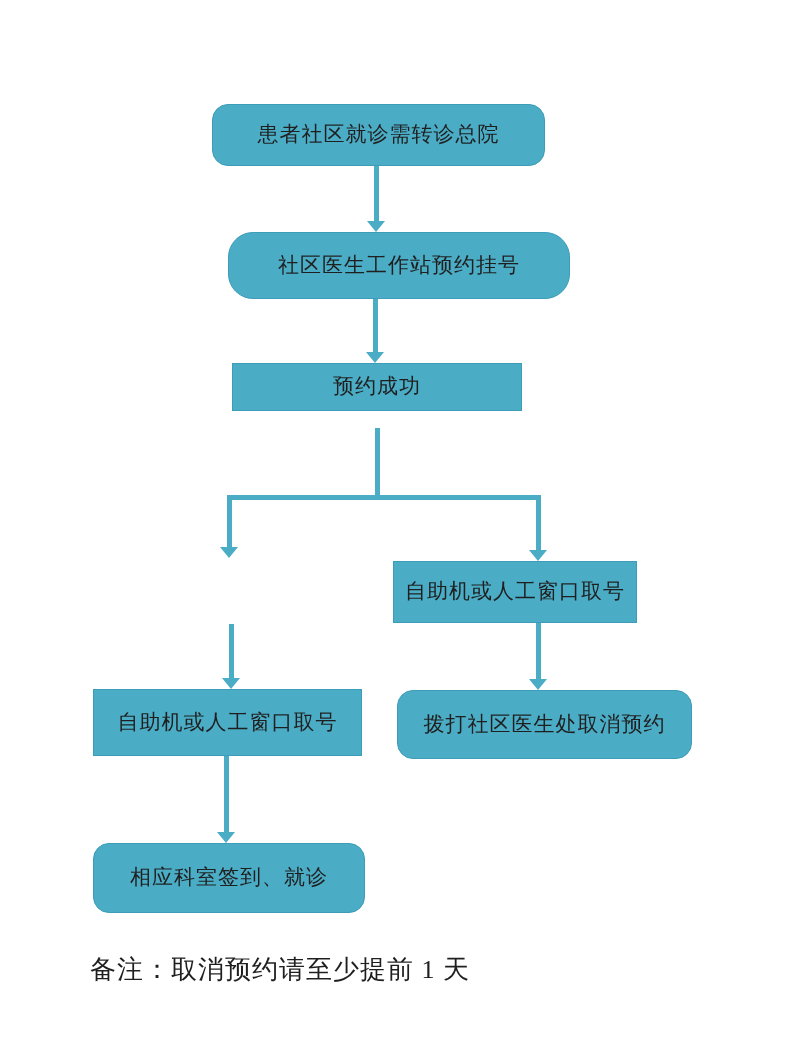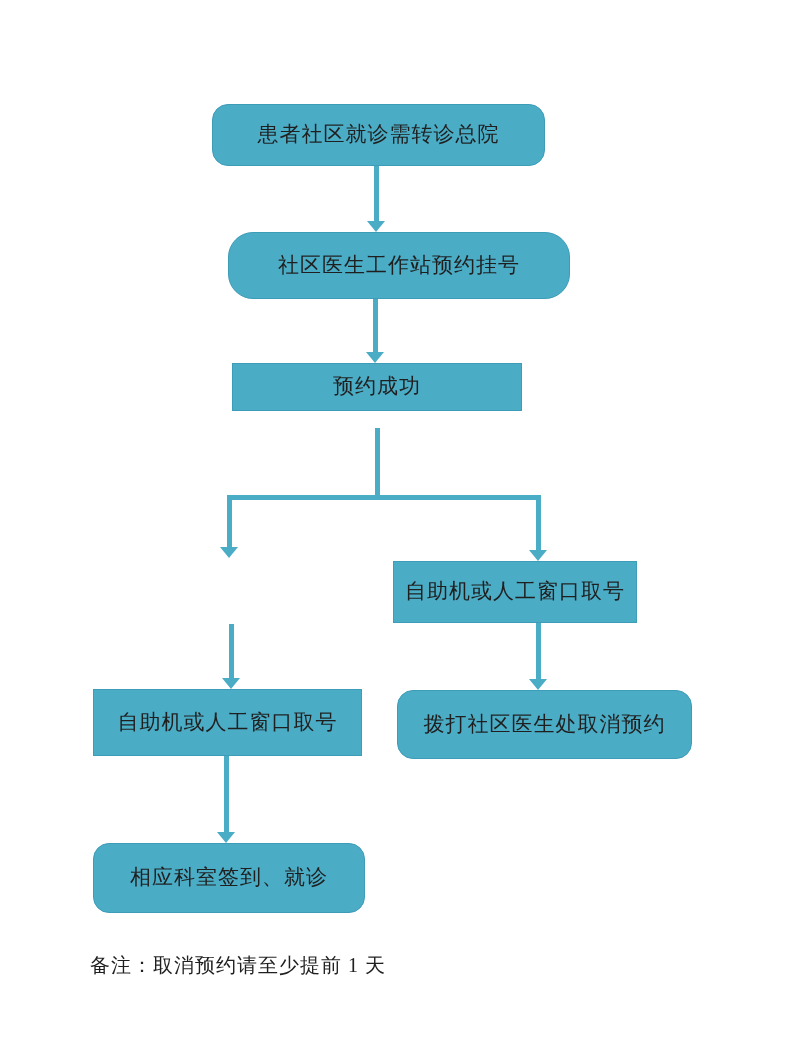--- a/index.html
+++ b/index.html
@@ -48,21 +48,21 @@
     width: 0;
     height: 0;
     border-left: 9px solid transparent;
     border-right: 9px solid transparent;
     border-top: 11px solid var(--arrow-color, #4bacc6);
   }
   .note {
     position: absolute;
     left: 90px;
     top: 936px;
-    font-size: 20px;
+    font-size: 26px;
     color: var(--text-color, #1f1f1f);
     letter-spacing: 1px;
   }
 </style>
 </head>
 <body>
 
 <div id="page">
 
   <div class="node rounded" style="left:212px; top:88px; width:333px; height:62px;">患者社区就诊需转诊总院</div>

